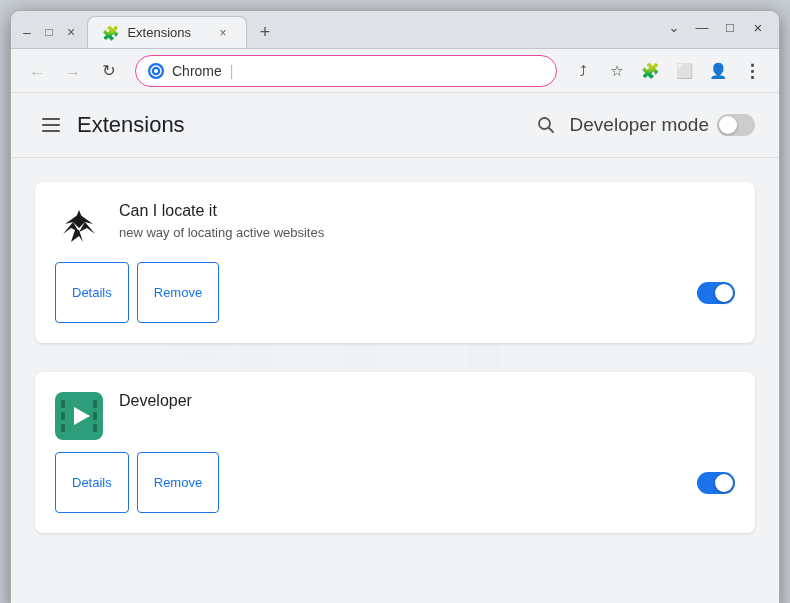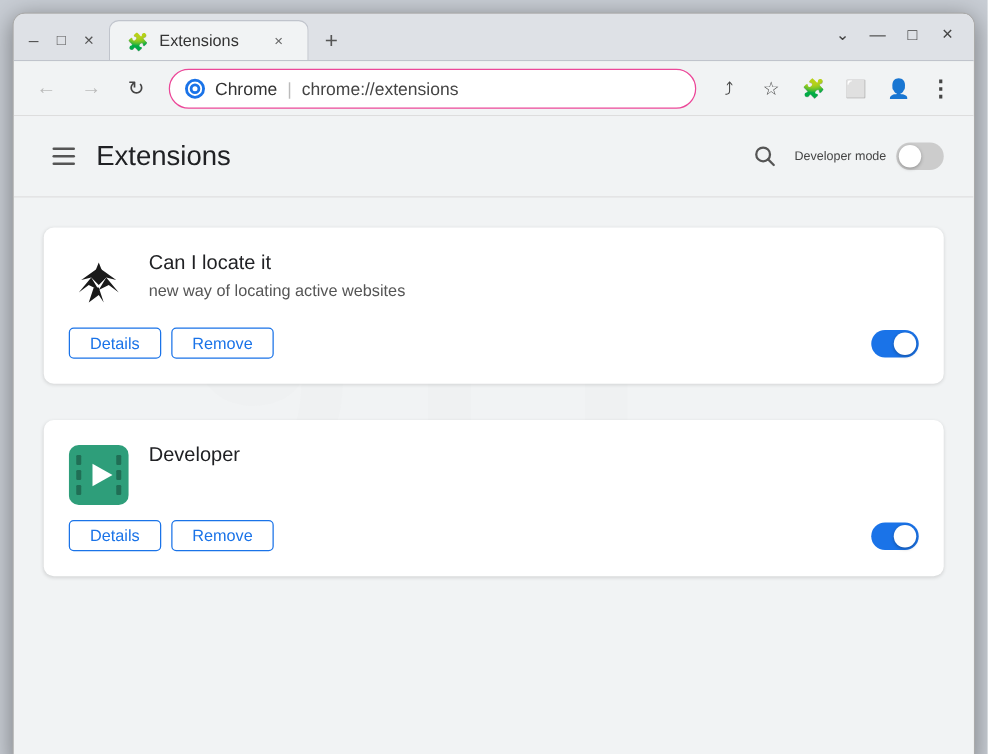--- a/index.html
+++ b/index.html
@@ -213,21 +213,21 @@
     }
     .search-btn {
       width: 32px; height: 32px;
       border-radius: 50%;
       display: flex; align-items: center; justify-content: center;
       cursor: pointer;
       font-size: 16px;
       color: #444;
     }
     .dev-mode-label {
-      font-size: 10px;
+      font-size: 19px;
       color: #444;
     }
     
     .toggle-switch {
       width: 38px; height: 22px;
       border-radius: 11px;
       background: #ccc;
       position: relative;
       cursor: pointer;
       transition: background 0.2s;
@@ -310,21 +310,21 @@
       font-size: 13px;
       color: #555;
       line-height: 1.4;
     }
     .ext-card-bottom {
       display: flex;
       align-items: center;
       gap: 8px;
     }
     .ext-btn {
-      padding: 4px 16px;
+      padding: 22px 16px;
       border: 1px solid #1a73e8;
       border-radius: 4px;
       background: transparent;
       color: #1a73e8;
       font-size: 13px;
       cursor: pointer;
       font-family: inherit;
     }
     .ext-toggle-area {
       margin-left: auto;
@@ -363,21 +363,20 @@
     <div class="nav-btn">↻</div>
     <div class="address-bar">
       <div class="address-bar-icon" style="background:#1a73e8;">
         <svg width="12" height="12" viewBox="0 0 12 12">
             <circle cx="6" cy="6" r="5" fill="none" stroke="white" stroke-width="1.5"></circle>
             <circle cx="6" cy="6" r="2" fill="white"></circle>
           </svg>
       </div>
       <span style="color:#333; font-size:14px;">Chrome</span>
       <span class="address-separator">|</span>
-      <span class="address-url">chrome://extensions</span>
     </div>
     <div class="nav-right-btns">
       <div class="nav-btn" style="font-size:14px;">⤴</div>
       <div class="nav-btn" style="font-size:15px;">☆</div>
       <div class="nav-btn" style="font-size:15px;">🧩</div>
       <div class="nav-btn" style="font-size:14px;">⬜</div>
       <div class="nav-btn" style="font-size:15px;">👤</div>
       <div class="nav-btn" style="font-size:18px; font-weight:bold; letter-spacing:1px;">⋮</div>
     </div>
   </div>

